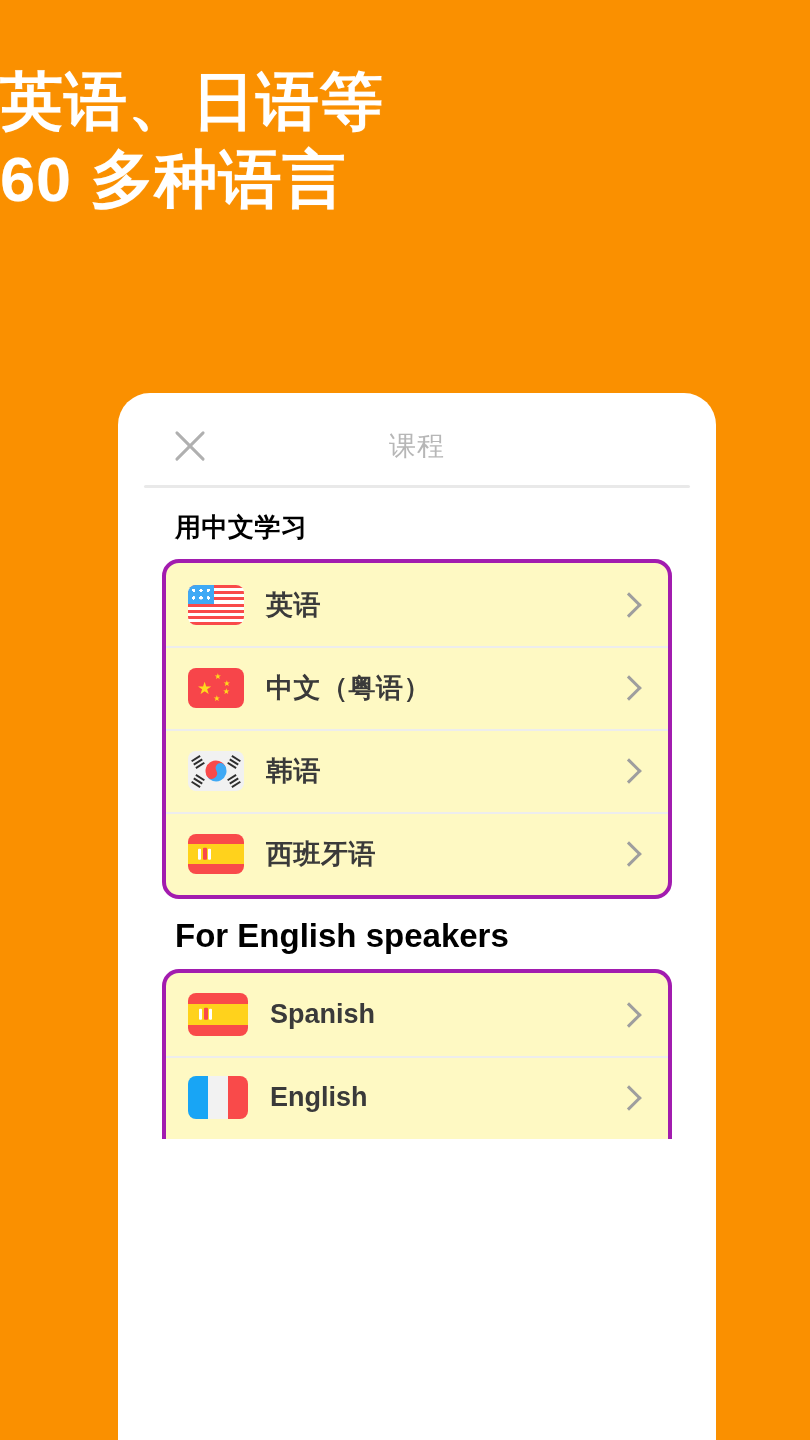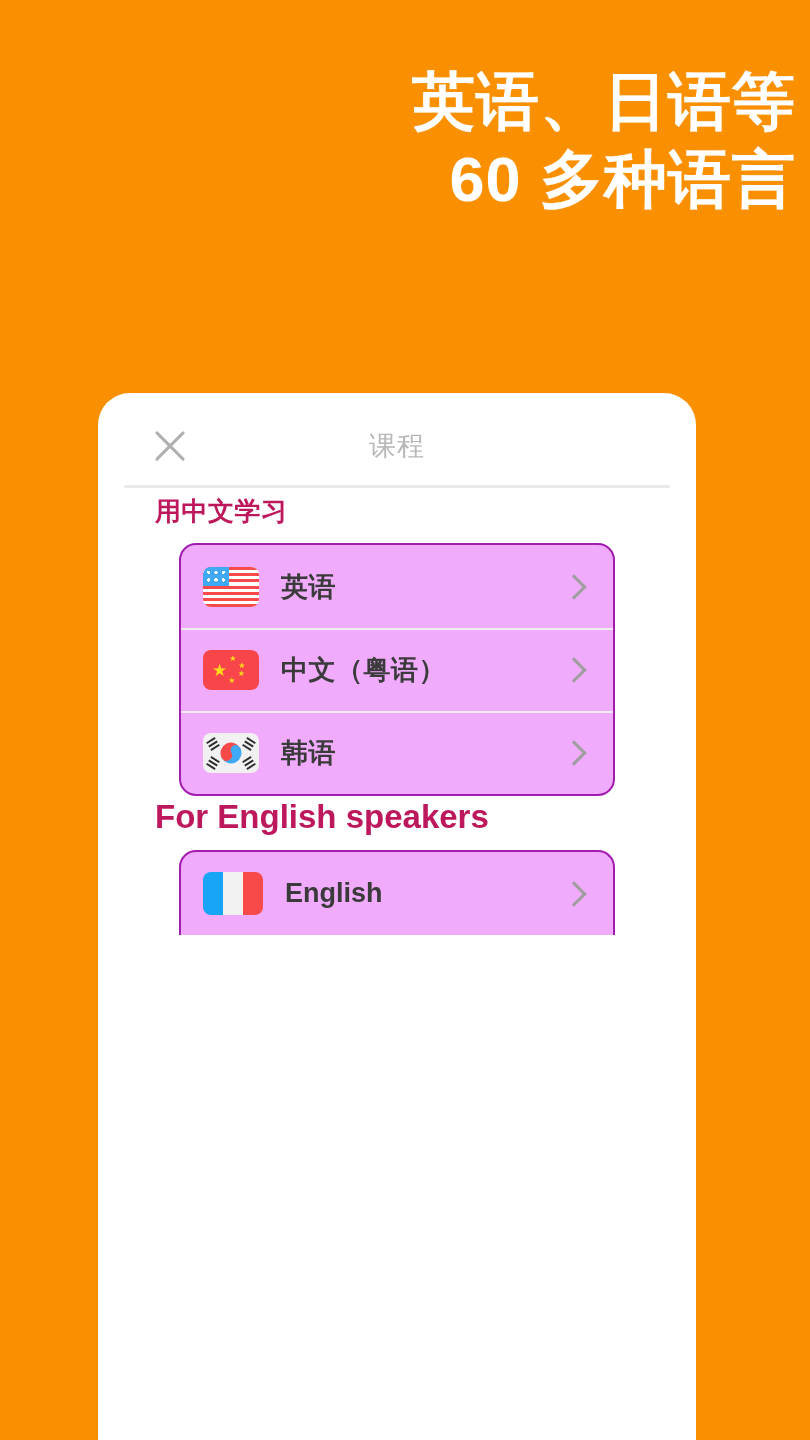--- a/index.html
+++ b/index.html
@@ -12,36 +12,36 @@
     overflow: hidden;
     background: #fa9000;
     font-family: "Liberation Sans", "DejaVu Sans", sans-serif;
     position: relative;
   }
 
   
   .headline {
     position: absolute;
     top: 62px;
-    left: 16px;
+    left: 0;
     width: 780px;
-    text-align: right;
+    text-align: left;
     color: #ffffff;
     font-size: 63px;
     font-weight: bold;
     line-height: 1.24;
     letter-spacing: 1px;
     text-shadow: 0 0 1px rgba(255,255,255,0.35);
   }
   .headline-line { display: block; white-space: pre; }
 
   
   .sheet {
     position: absolute;
-    left: 98px;
+    left: 118px;
     top: 393px;
     width: 598px;
     height: 1047px;
     background: #ffffff;
     border-radius: 32px 32px 0 0;
     overflow: hidden;
   }
 
   
   .sheet-header {
@@ -88,33 +88,33 @@
     height: 3px;
     background: #e9e9e9;
     border-radius: 2px;
   }
 
   
   .scroll-body {
     padding-top: 14px;
   }
   .section-title {
-    margin: 2px 0 14px 57px;
+    margin: 18px 0 14px 57px;
     font-size: 26px;
     font-weight: bold;
-    color: #be185d;
+    color: #000000;
     letter-spacing: 0.5px;
   }
   .section-title.latin { letter-spacing: 0px; font-size: 33px; }
 
   .list-card {
-    margin: 0 81px;
-    border: 2px solid #a21caf;
+    margin: 0 44px;
+    border: 4px solid #a21caf;
     border-radius: 17px;
-    background: #f0abfc;
+    background: #fef9c3;
     overflow: hidden;
   }
   .list-card.clipped { border-bottom: none; border-radius: 17px 17px 0 0; }
 
   .row {
     position: relative;
     display: flex;
     align-items: center;
     height: 83px;
     padding: 0 0 0 22px;
@@ -327,28 +327,50 @@
             <div class="tri tri-tr"></div>
           <div class="tri tri-bl"></div>
             <div class="tri tri-br"></div>
           <div class="taeguk"></div>
         </div>
         <div class="row-label">韩语</div>
         <div class="chevron"></div>
       </div>
 
 
+      <div class="row">
+        <div class="flag flag-es">
+          <div class="crest">
+              <span></span>
+              <span></span>
+              <span></span>
+            </div>
+        </div>
+        <div class="row-label">西班牙语</div>
+        <div class="chevron"></div>
+      </div>
 
 
     </div>
 
     <div class="section-title latin">For English speakers</div>
 
     <div class="list-card clipped">
 
+      <div class="row">
+        <div class="flag flag-es big">
+          <div class="crest">
+              <span></span>
+              <span></span>
+              <span></span>
+            </div>
+        </div>
+        <div class="row-label latin">Spanish</div>
+        <div class="chevron"></div>
+      </div>
 
 
       <div class="row">
         <div class="flag flag-fr big"></div>
         <div class="row-label latin">English</div>
         <div class="chevron"></div>
       </div>
 
     </div>
 

